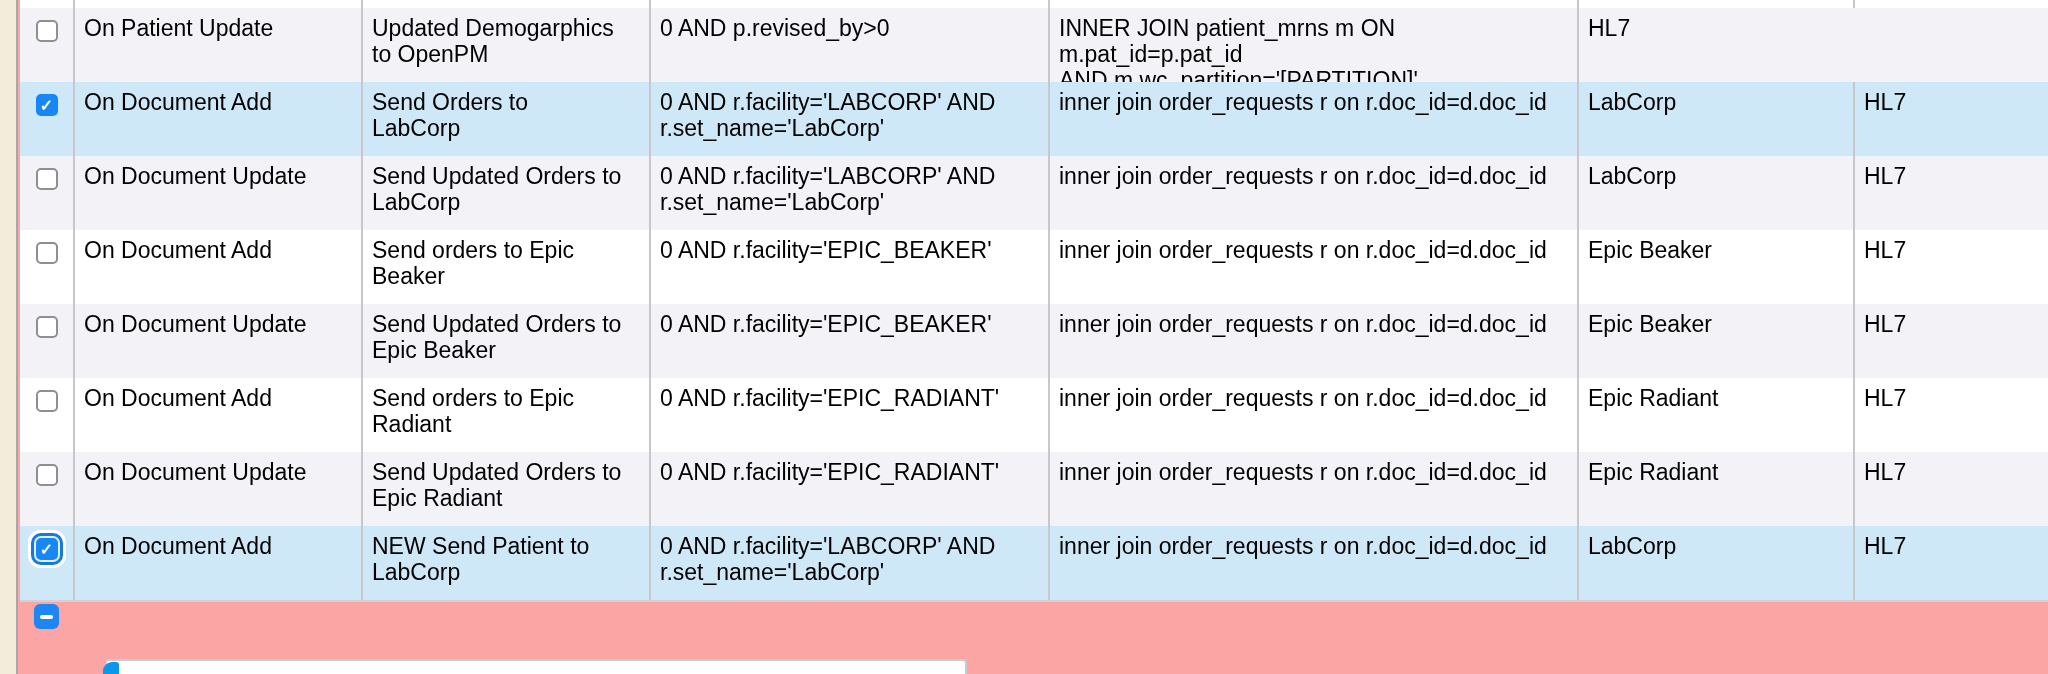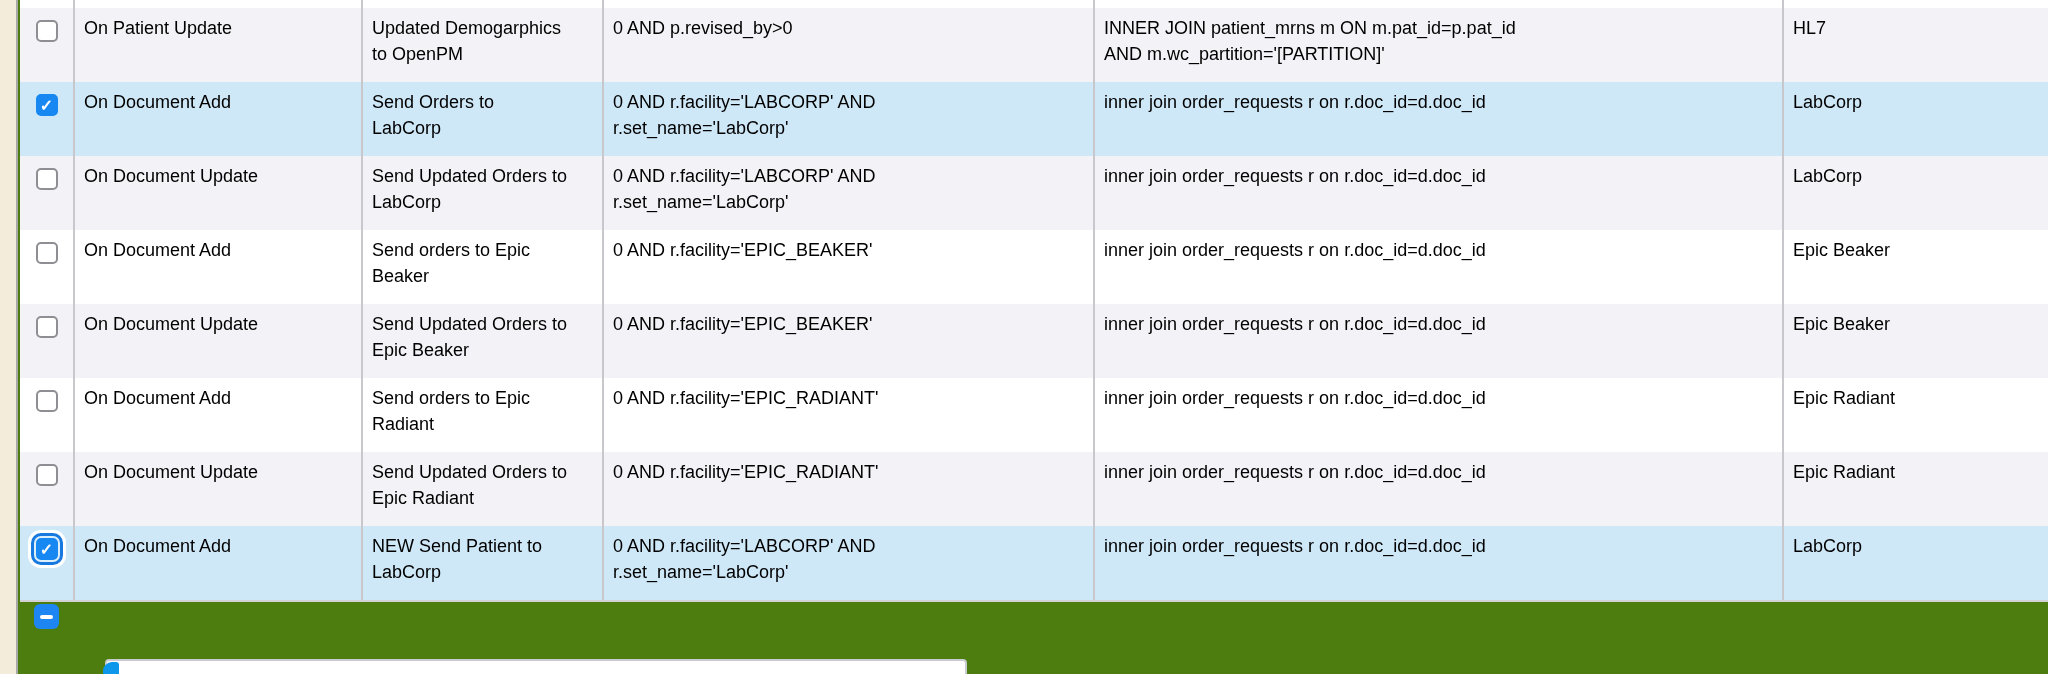--- a/index.html
+++ b/index.html
@@ -1,22 +1,22 @@
 <!DOCTYPE html>
 <html><head>
 <meta charset="utf-8">
 <style>
   * { margin:0; padding:0; box-sizing:border-box; }
   html,body { width:2048px; height:674px; }
   body { font-family:"Liberation Sans", sans-serif; }
 
   .screen {
     position:relative; width:2048px; height:674px;
-    background:#4d7c0f; overflow:hidden;
-    font-size:18px; line-height:26px; color:#000;
+    background:#fca5a5; overflow:hidden;
+    font-size:23px; line-height:26px; color:#000;
   }
 
   
   .gutter {
     position:absolute; left:0; top:0; width:18px; height:674px;
     background:#f3ecdb; border-right:2px solid #a8a8a8; z-index:5;
   }
 
   
   .table { position:absolute; left:20px; top:0; width:2028px; border-bottom:2px solid #d2d2d6; }
@@ -25,23 +25,23 @@
   .sliver { height:8px; background:#ffffff; position:relative; }
   .row { height:74px; }
 
   .tbody .row:nth-child(odd)  { background:#f2f2f7; }
   .tbody .row:nth-child(even) { background:#ffffff; }
   .tbody .row.selected        { background:#cfe8f8; }
 
   .cell { flex:none; padding:7px 12px 0 9px; border-left:2px solid #c7c7cc; overflow:hidden; white-space:pre-line; }
   .cell.c-check { width:53px; border-left:none; padding:0; display:flex; justify-content:center; align-items:flex-start; }
   .cell.c-event { width:288px; }
-  .cell.c-desc  { width:241px; }
-  .cell.c-cond  { width:491px; }
-  .cell.c-join  { width:689px; }
+  .cell.c-desc  { width:288px; }
+  .cell.c-cond  { width:399px; }
+  .cell.c-join  { width:529px; }
   .cell.c-fac   { width:276px; }
   .cell.c-proto { flex:1 1 auto; }
 
   
   .cb {
     width:22px; height:22px; margin-top:12px;
     background:#ffffff; border:2px solid #8e8e93; border-radius:5px;
     position:relative; cursor:pointer;
   }
   .cb.checked { background:#1787f2; border-color:#1787f2; }

